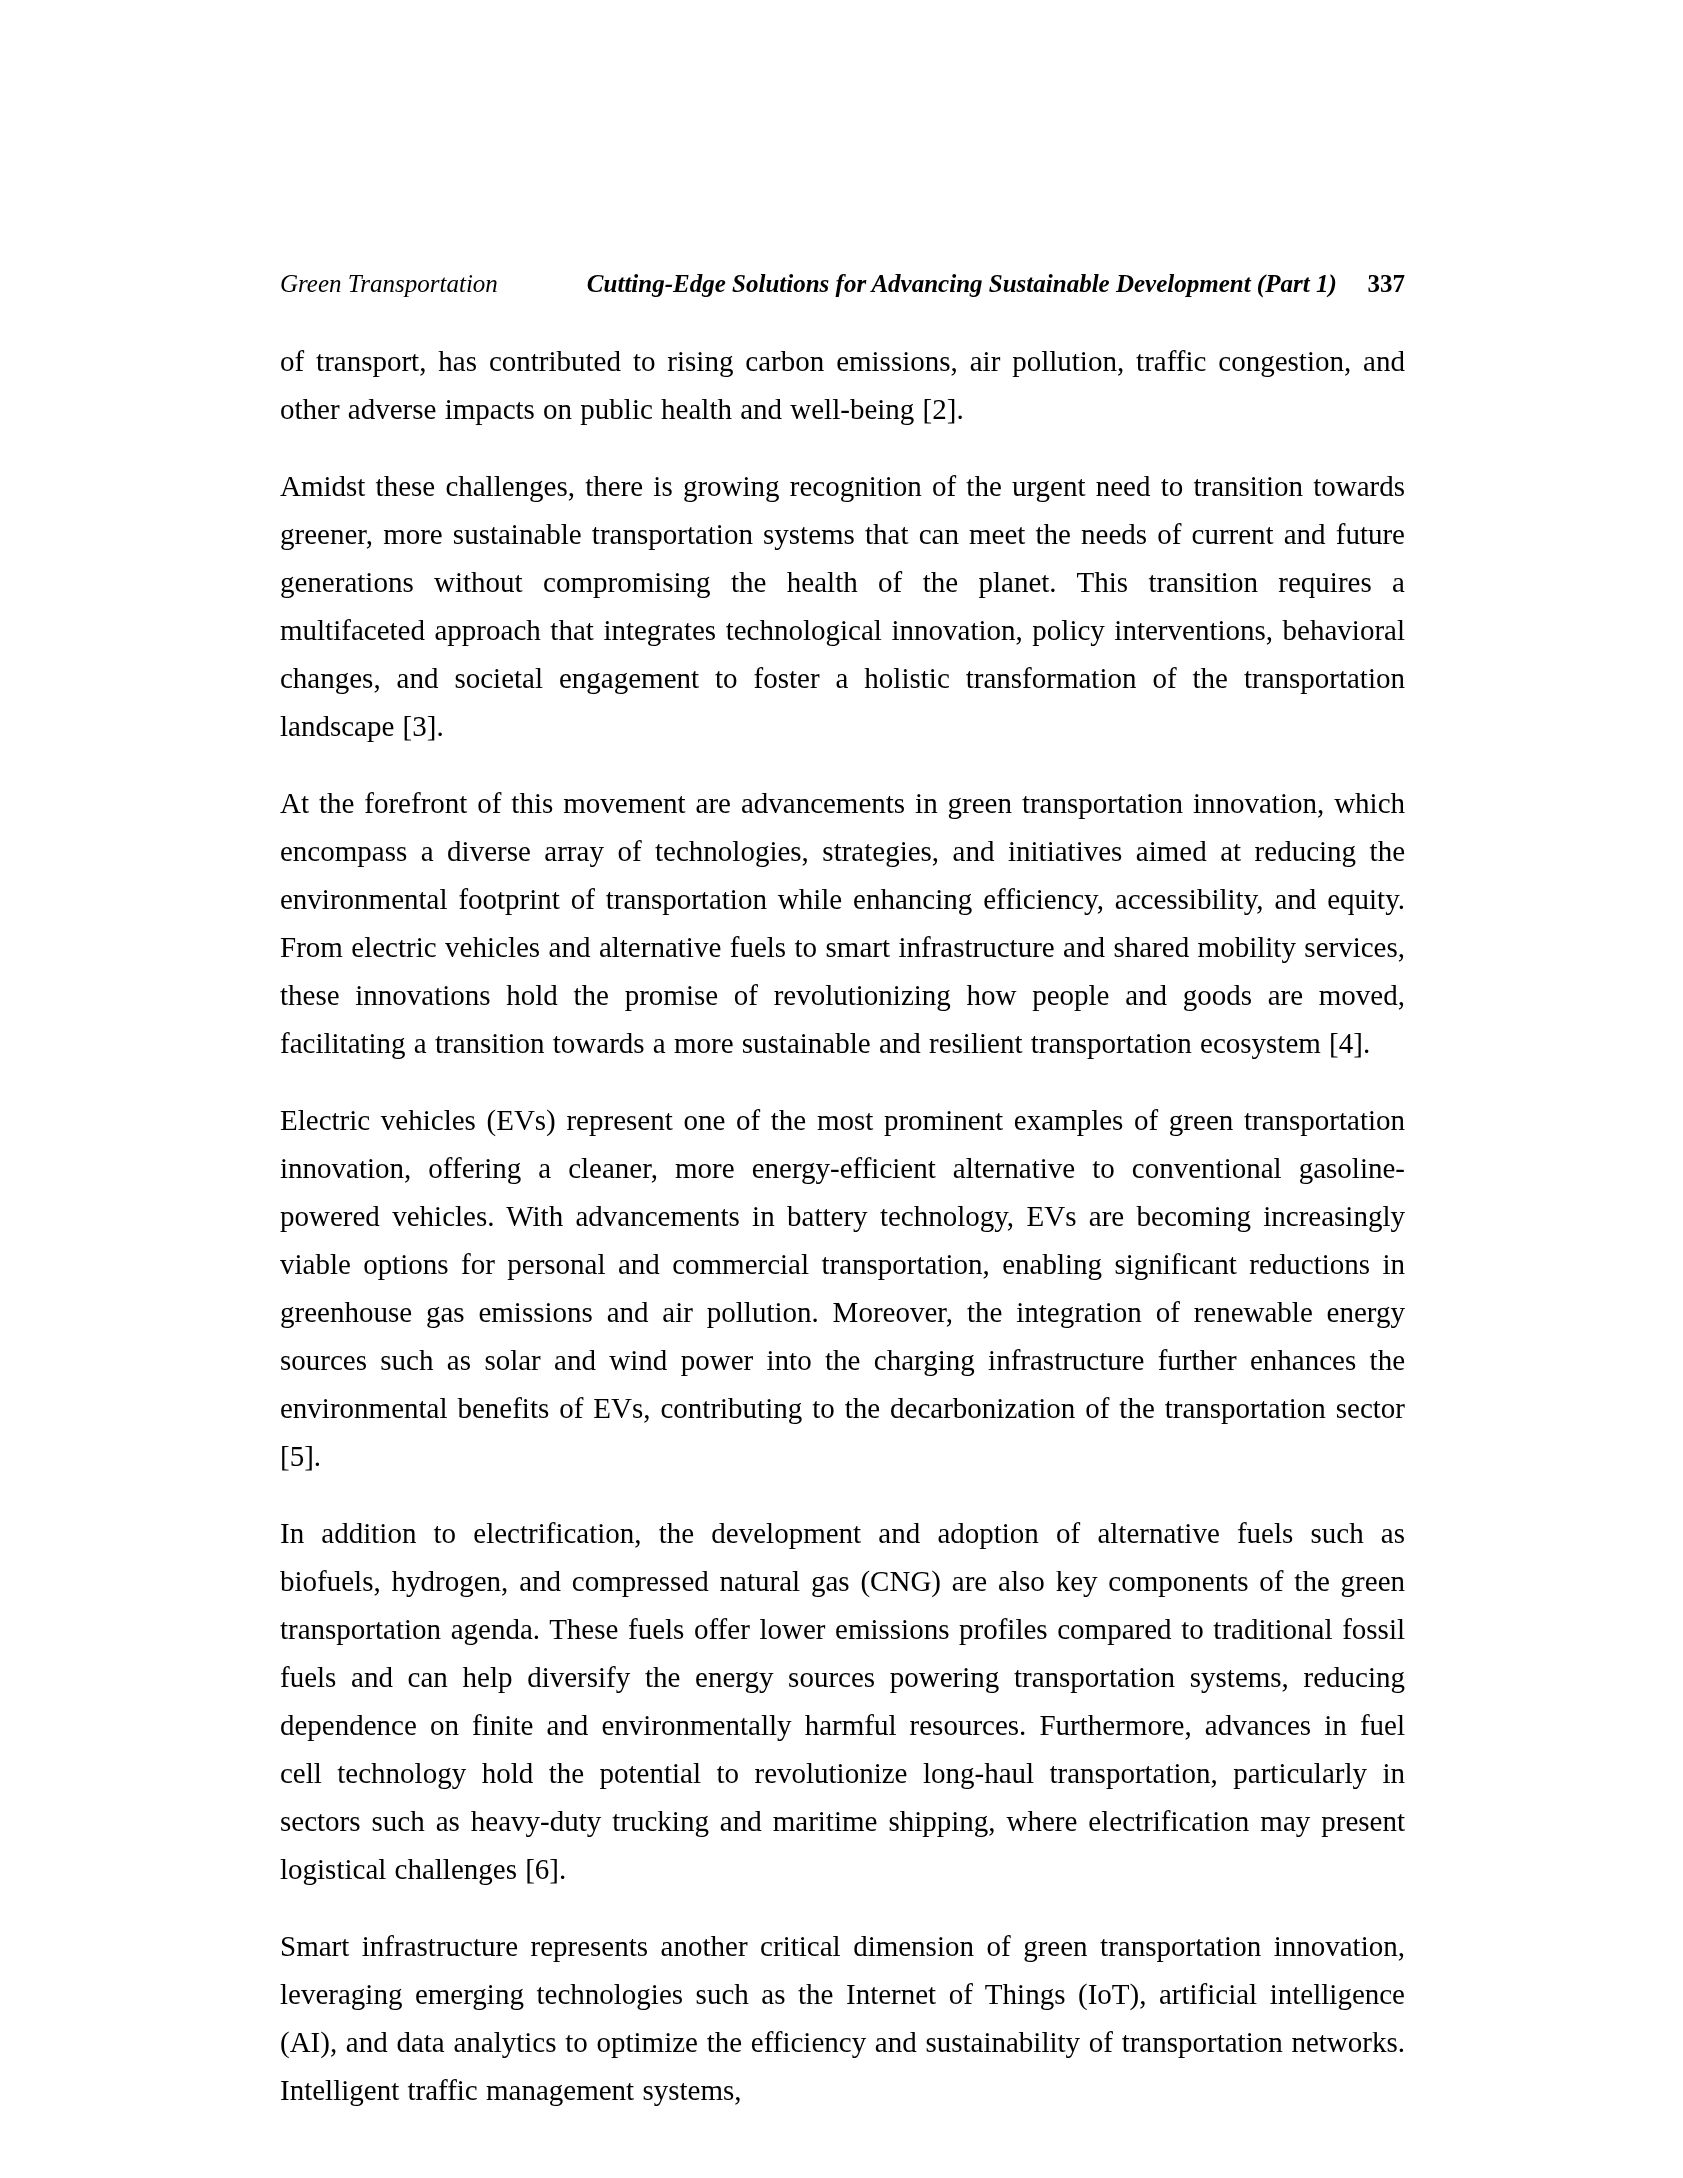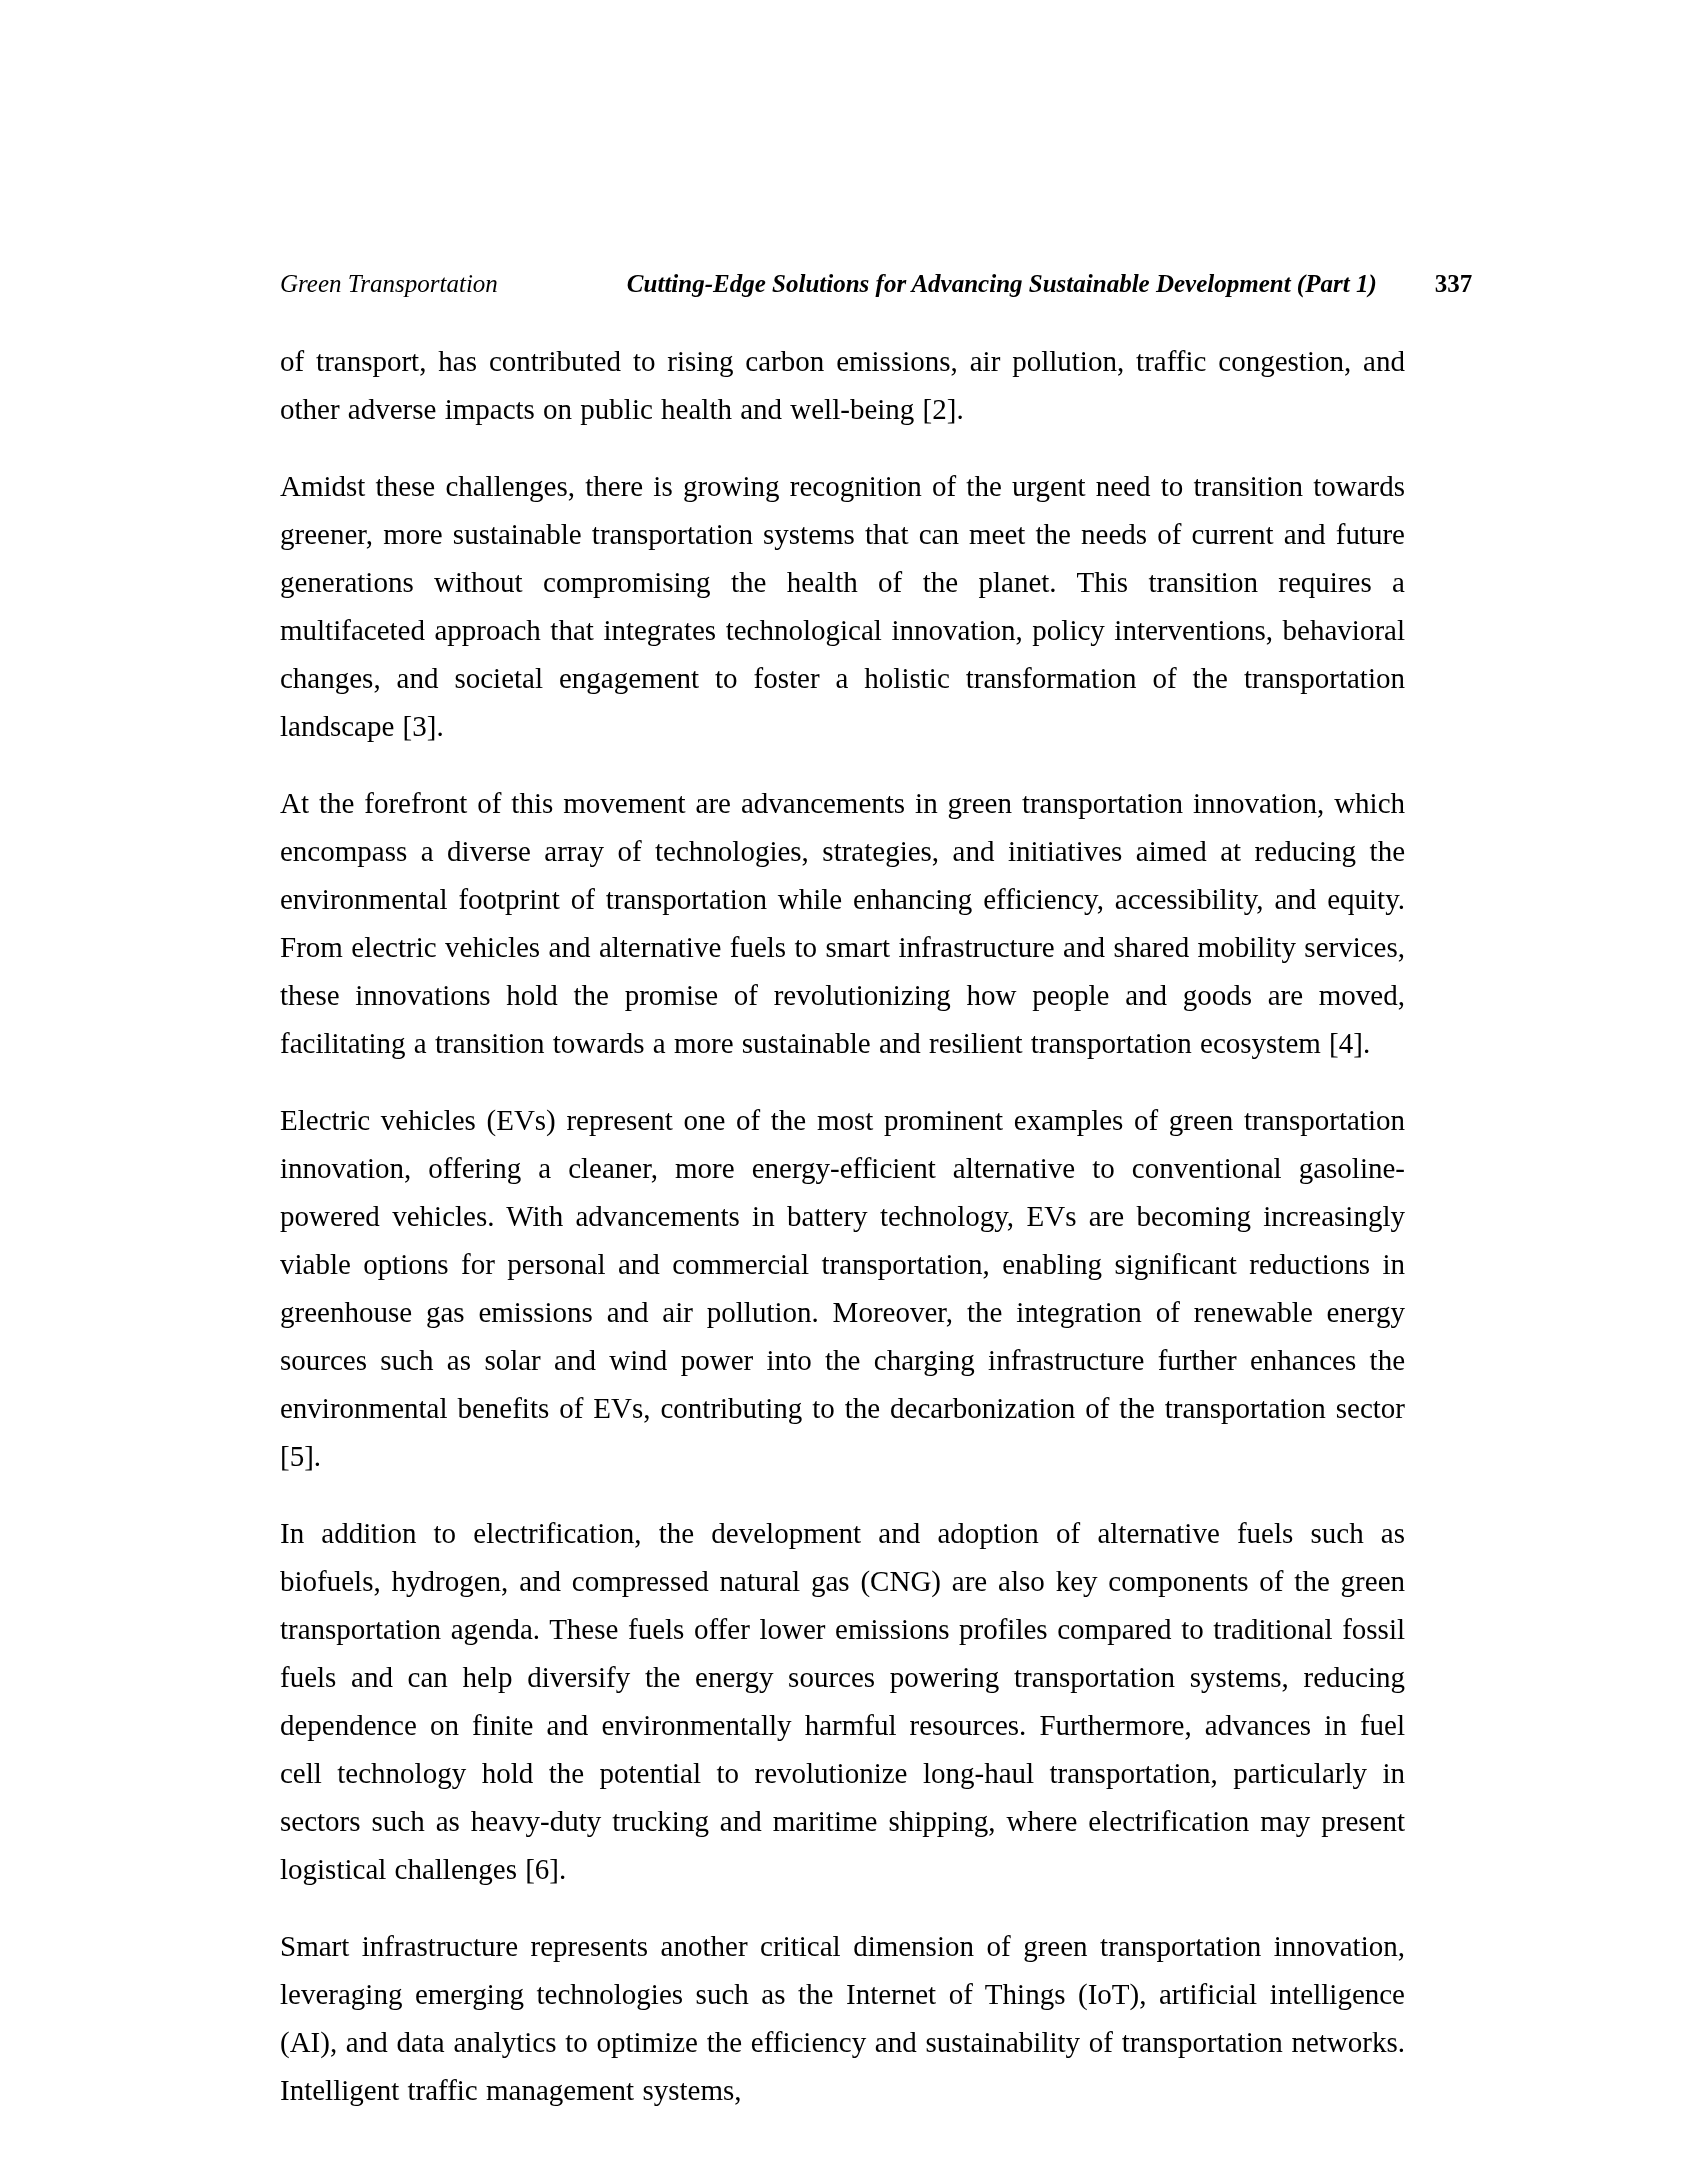--- a/index.html
+++ b/index.html
@@ -21,21 +21,20 @@
     width: 1125px;
   }
   .running-header {
     display: flex;
     align-items: baseline;
     justify-content: space-between;
     font-size: 25px;
     line-height: 30px;
     margin-bottom: 38px;
     white-space: nowrap;
-    gap: 40px;
   }
   .running-header .book-title {
     font-style: italic;
     font-weight: normal;
   }
   .running-header .chapter-title {
     font-style: italic;
     font-weight: bold;
     margin-left: 89px;
     margin-right: auto;

